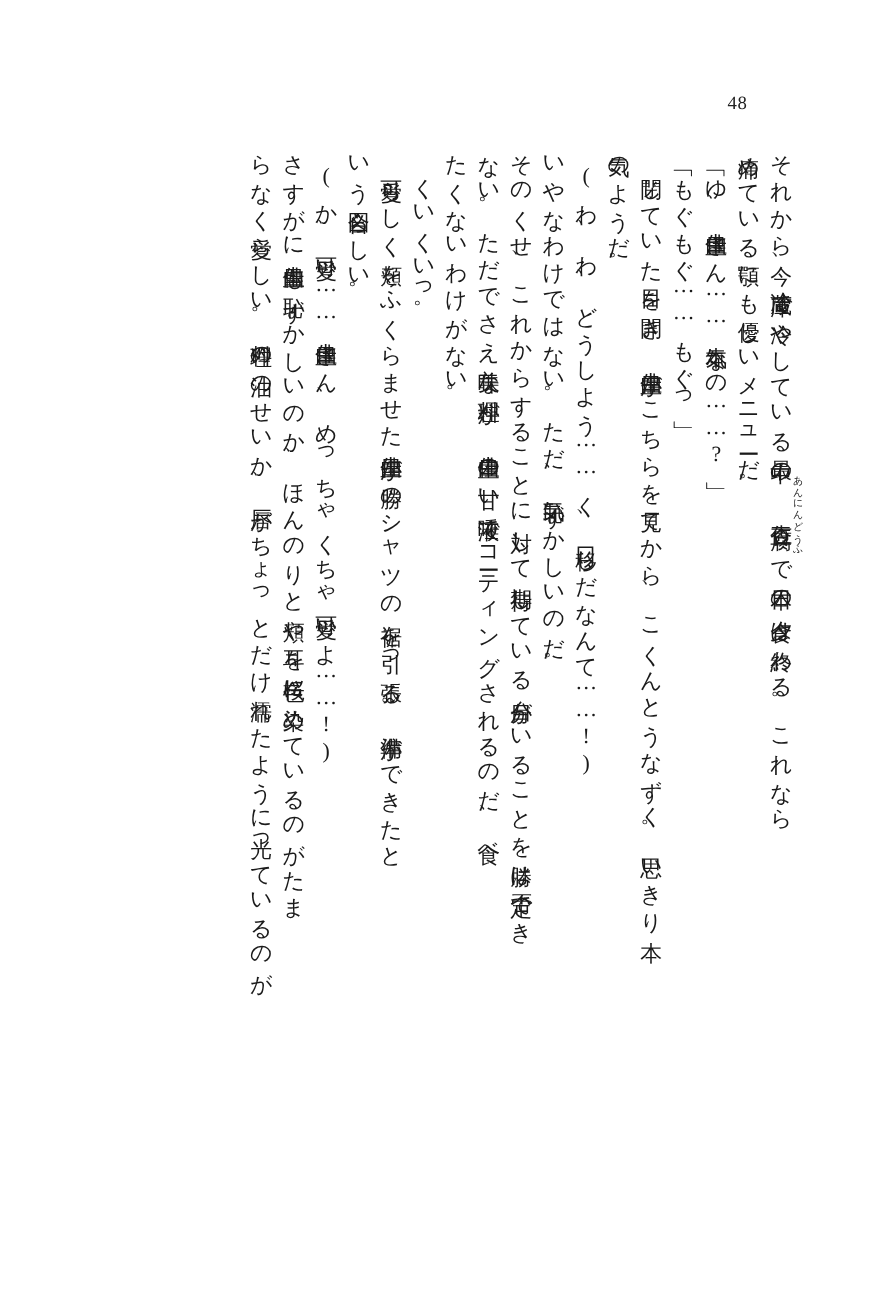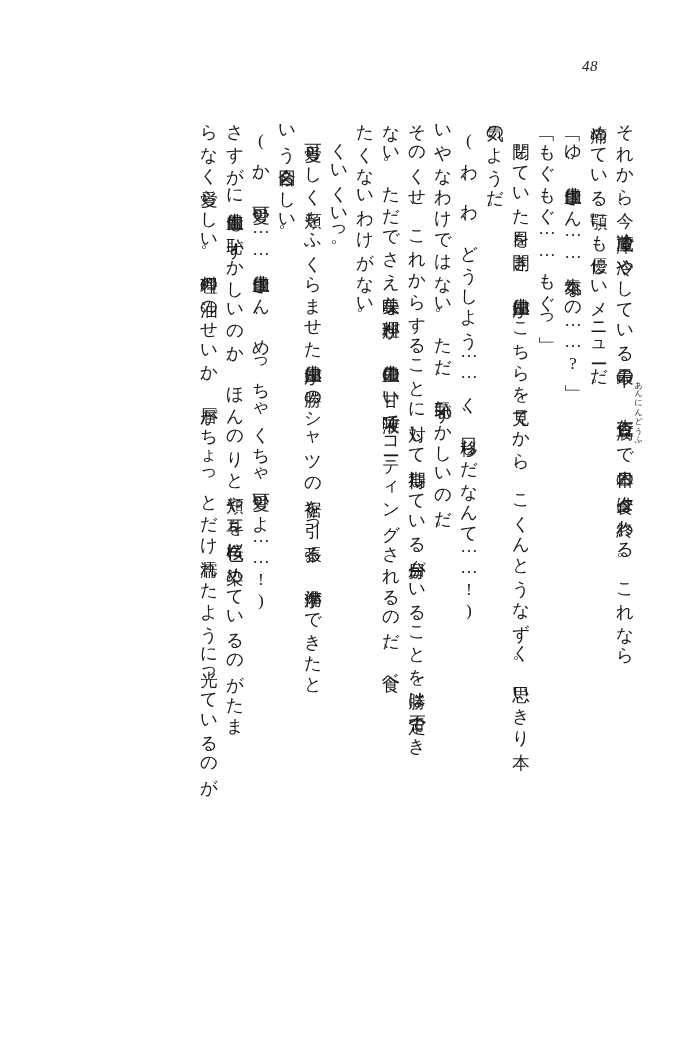--- a/index.html
+++ b/index.html
@@ -11,24 +11,23 @@
     position: relative;
     width: 700px;
     height: 1050px;
     background: #ffffff;
     overflow: hidden;
     font-family: "Liberation Serif", "DejaVu Serif", serif;
     color: #1a1a1a;
   }
   .page-number {
     position: absolute;
-    top: 58px;
+    top: 75px;
     right: 102px;
     font-size: 15px;
-    font-style: italic;
     font-family: "Liberation Serif", serif;
     color: #222;
     letter-spacing: 0.5px;
   }
   .text-block {
     position: absolute;
     top: 112px;
     right: 58px;
     left: 58px;
     height: 880px;

